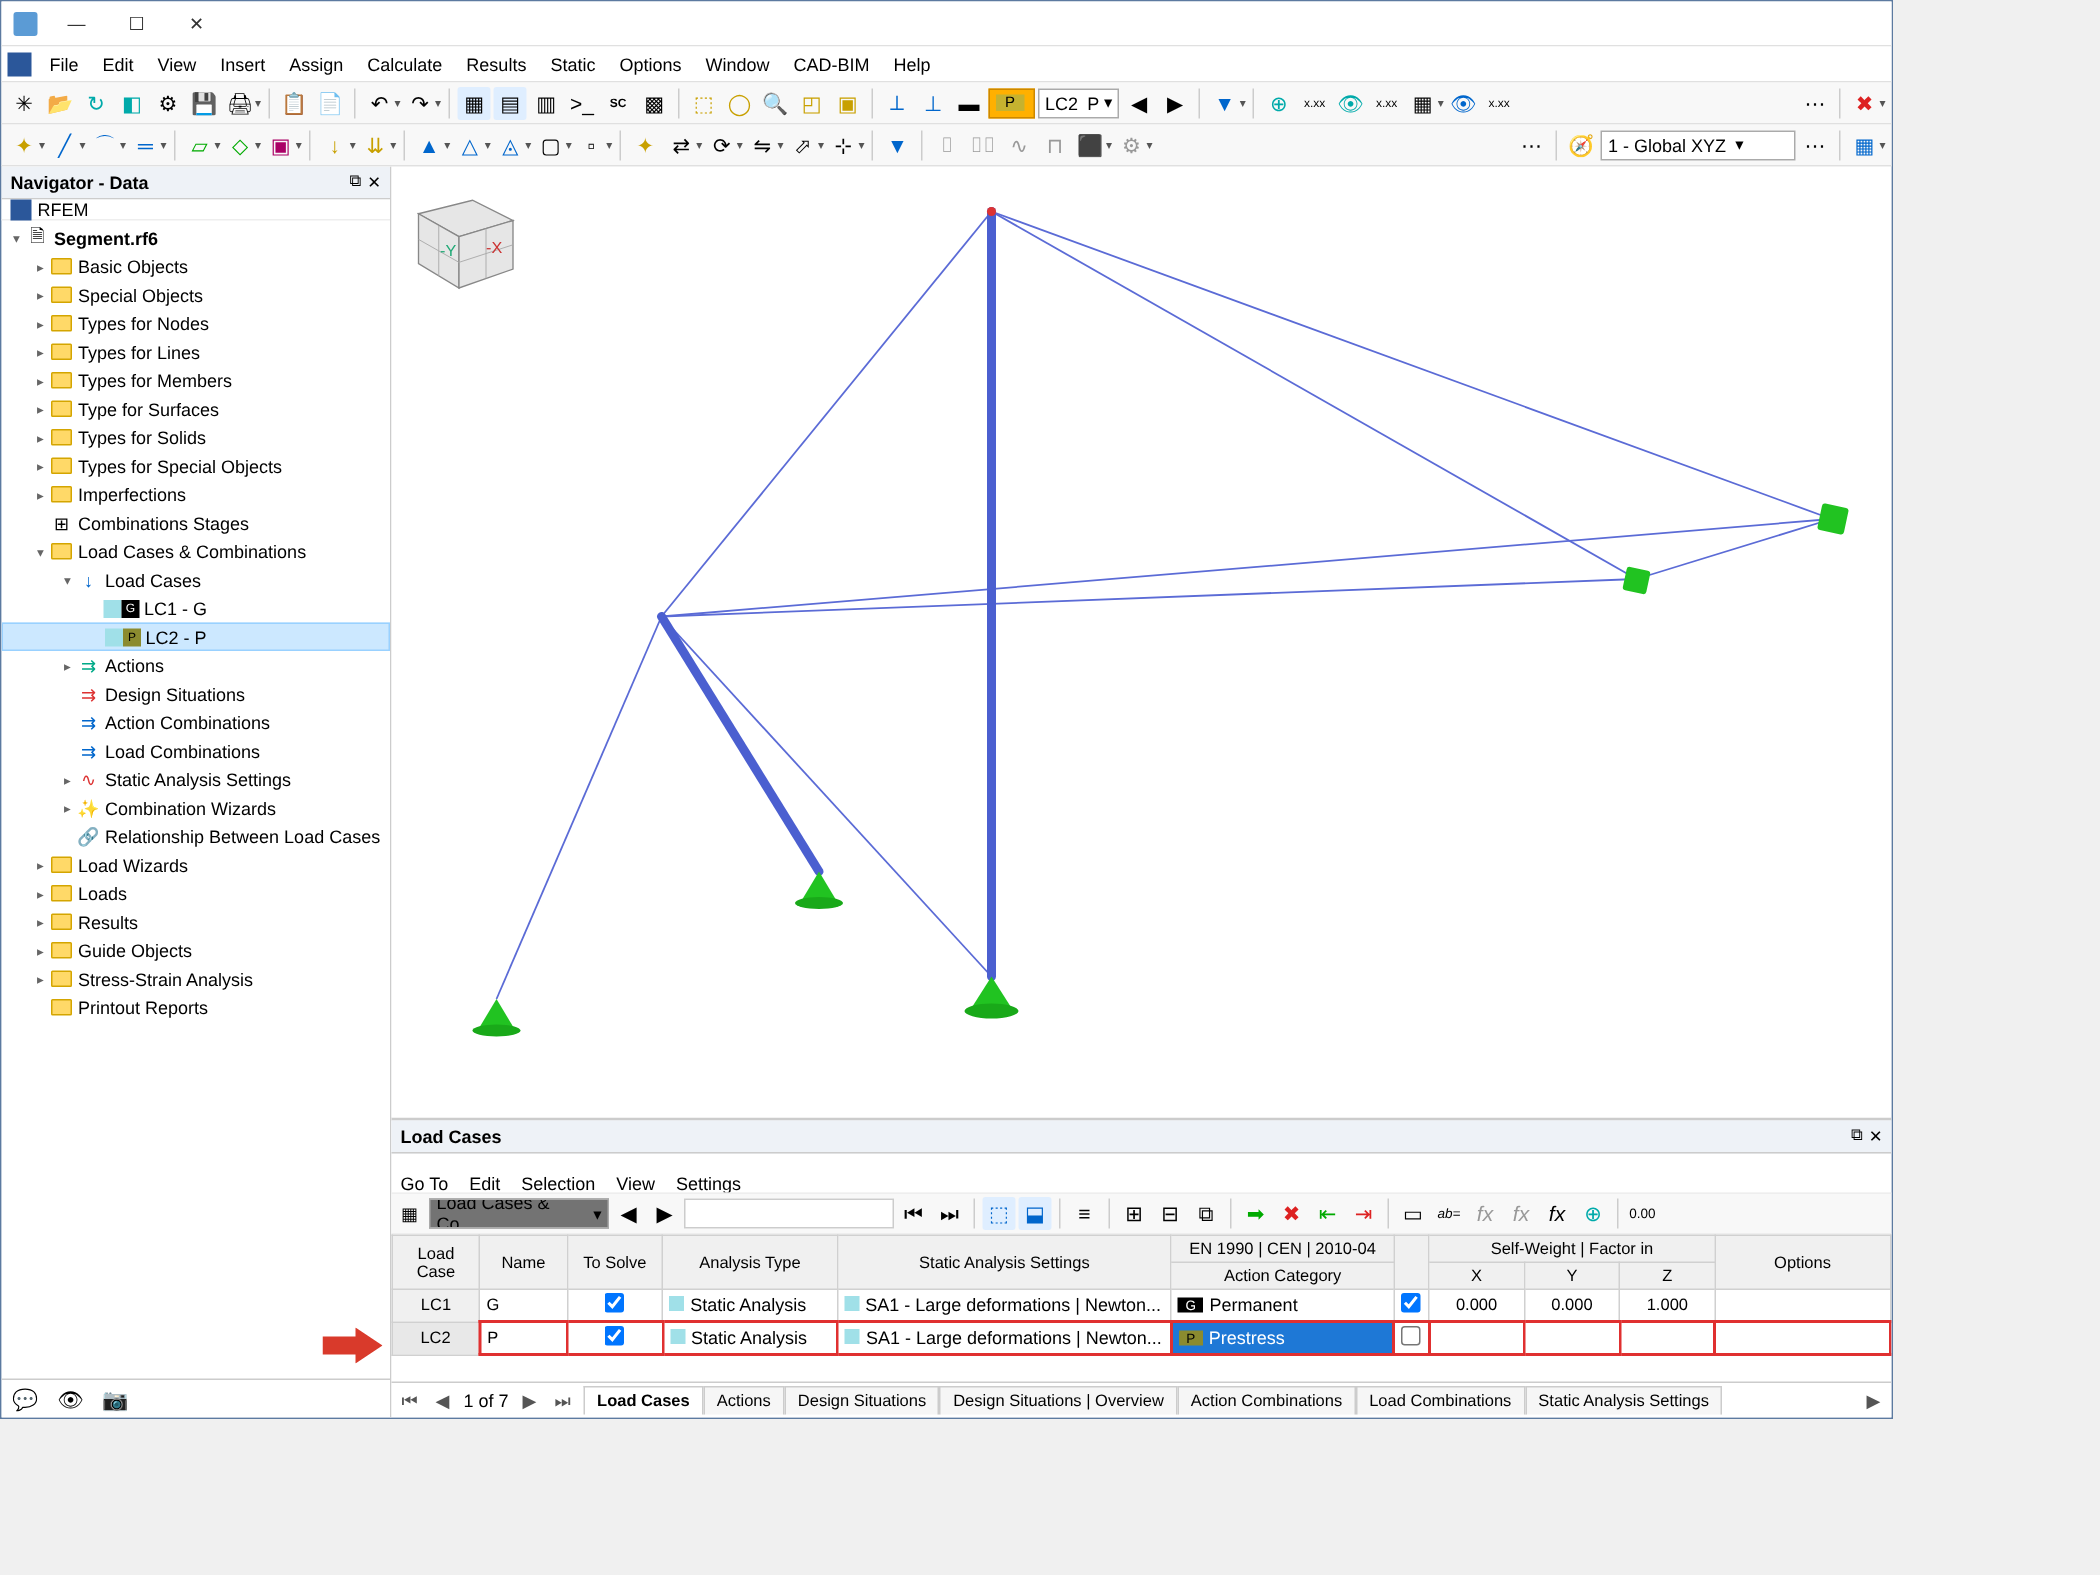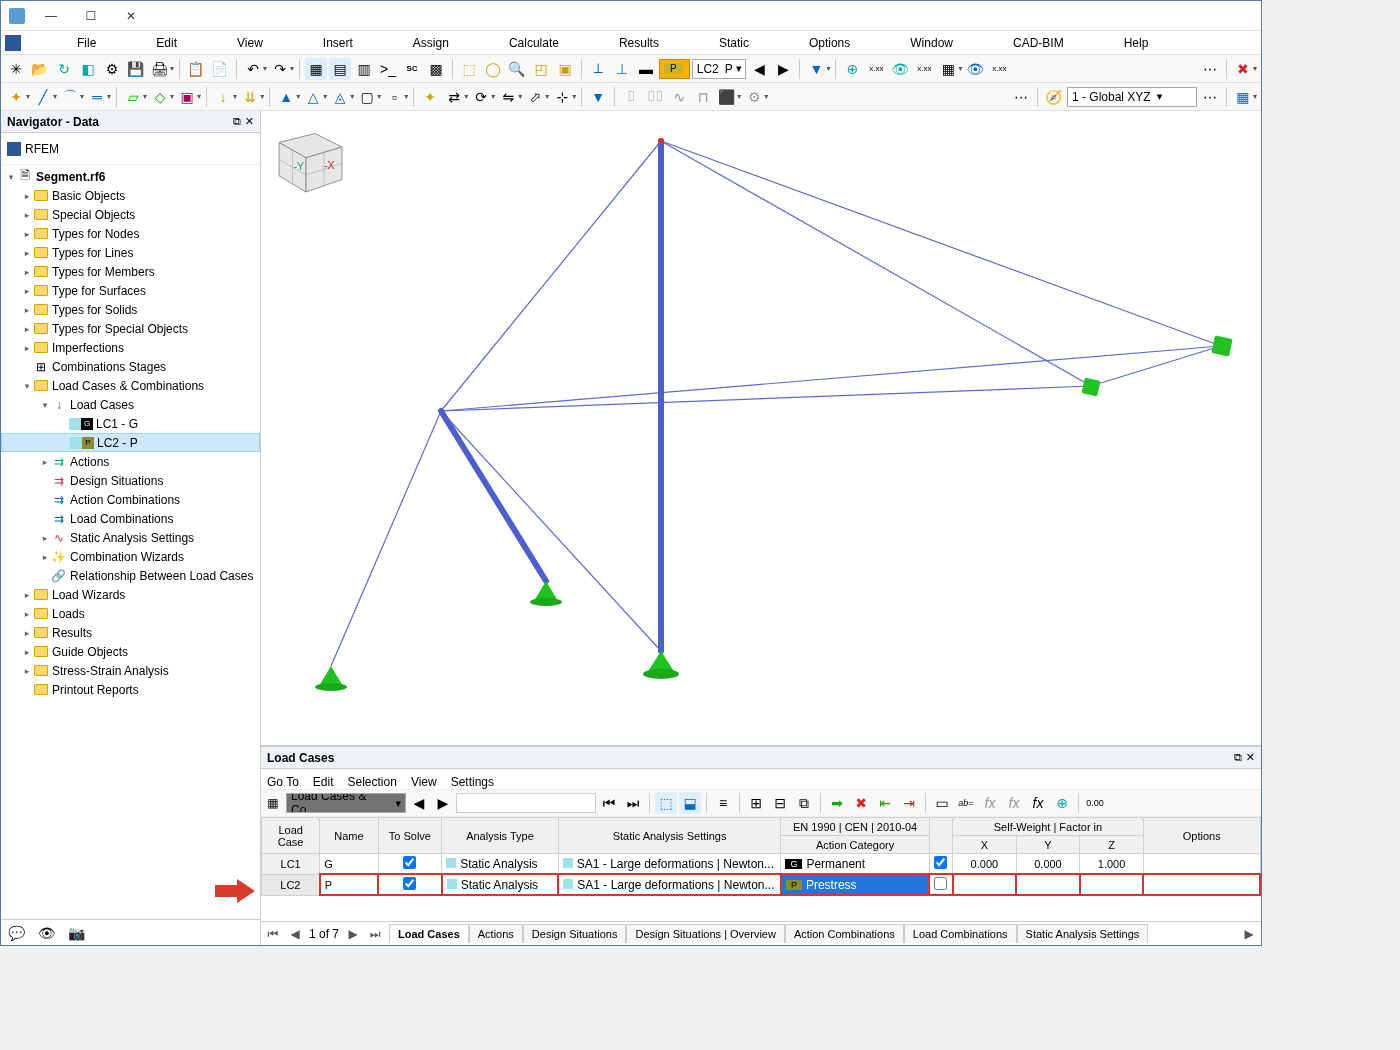--- a/index.html
+++ b/index.html
@@ -6,42 +6,42 @@
 html, body { width: 1262px; height: 946px; overflow: hidden; background: #f0f0f0; }
 .window { width: 1262px; height: 946px; display: flex; flex-direction: column; border: 1px solid #5c7aa0; background: #fff; }
 
 
 .titlebar { height: 30px; background: #fff; display: flex; align-items: center; padding: 0 8px; border-bottom: 1px solid #e0e0e0; }
 .titlebar .appicon { width: 16px; height: 16px; background: #5b9bd5; border-radius: 2px; margin-right: 6px; }
 .titlebar .title { flex: 1; color: #333; }
 .titlebar .wbtn { width: 40px; height: 28px; display: flex; align-items: center; justify-content: center; color: #333; cursor: pointer; }
 
 
-.menubar { height: 24px; display: flex; align-items: center; padding: 0 4px; background: #fff; border-bottom: 1px solid #e0e0e0; gap: 44px; }
+.menubar { height: 24px; display: flex; align-items: center; padding: 0 4px; background: #fff; border-bottom: 1px solid #e0e0e0; }
 .menubar .m-icon { width: 16px; height: 16px; background: #2b579a; margin-right: 4px; }
 .menubar .m-item { padding: 3px 8px; cursor: pointer; }
 
 
 .tbrow { height: 28px; display: flex; align-items: center; padding: 0 4px; background: #f8f8f8; border-bottom: 1px solid #e0e0e0; gap: 2px; }
 .tbtn { width: 22px; height: 22px; display: flex; align-items: center; justify-content: center; cursor: pointer; border-radius: 2px; font-size: 14px; }
 .tsep { width: 1px; height: 20px; background: #ccc; margin: 0 3px; }
 .tdd { font-size: 8px; color: #555; margin-left: -3px; cursor: pointer; }
 .tbox { height: 20px; background: #fff; border: 1px solid #aaa; display: inline-flex; align-items: center; padding: 0 4px; font-size: 11px; }
 .lc-badge-p { background: #c6b22f; color: #000; padding: 0 6px; font-size: 10px; margin-right: 2px; }
 
 
 .body { flex: 1; display: flex; overflow: hidden; }
 
 
 .nav { width: 260px; display: flex; flex-direction: column; background: #fff; border-right: 1px solid #ccc; }
 .nav-hdr { height: 22px; display: flex; align-items: center; padding: 0 6px; background: #eef2f7; border-bottom: 1px solid #ccc; justify-content: space-between; }
 .nav-hdr-title { font-weight: 600; }
 .nav-ctrls { display: flex; gap: 4px; }
 .nav-ctrls span { cursor: pointer; font-size: 11px; }
-.nav-root { height: 32px; display: flex; align-items: center; padding: 0 6px; background: #fff; border-bottom: 1px solid #eee; }
+.nav-root { height: 14px; display: flex; align-items: center; padding: 0 6px; background: #fff; border-bottom: 1px solid #eee; }
 .nav-root .ricon { width: 14px; height: 14px; background: #2b579a; margin-right: 4px; }
 .tree { flex: 1; overflow: auto; padding: 2px 0; }
 .tnode { display: flex; align-items: center; height: 19px; padding-right: 4px; cursor: pointer; white-space: nowrap; }
 .tnode.sel { background: #cce8ff; border: 1px solid #99d1ff; height: 19px; }
 .tcaret { width: 12px; text-align: center; font-size: 9px; color: #666; }
 .ticon { width: 16px; height: 14px; margin-right: 3px; display: inline-flex; align-items: center; justify-content: center; }
 .folder { width: 14px; height: 11px; background: #ffd968; border: 1px solid #d4a500; border-radius: 1px; }
 .lc-swatch { display: inline-flex; align-items: center; gap: 0; margin-right: 3px; }
 .lc-swatch .sq { width: 12px; height: 12px; }
 .sq-cyan { background: #a0e0e8; }
@@ -52,21 +52,21 @@
 
 
 .right { flex: 1; display: flex; flex-direction: column; position: relative; }
 .viewport { flex: 1; background: #fff; position: relative; overflow: hidden; }
 .viewport svg { position: absolute; inset: 0; }
 .navcube { position: absolute; top: 10px; right: 14px; width: 90px; height: 90px; }
 
 
 .lcpanel { height: 200px; display: flex; flex-direction: column; border-top: 2px solid #ccc; background: #fff; }
 .lcpanel .lc-hdr { height: 22px; display: flex; align-items: center; justify-content: space-between; padding: 0 6px; background: #eef2f7; border-bottom: 1px solid #ccc; }
-.lcpanel .lc-menu { height: 20px; display: flex; align-items: flex-end; padding: 0 6px; gap: 14px; }
+.lcpanel .lc-menu { height: 20px; display: flex; align-items: flex-start; padding: 13px 6px; gap: 14px; }
 .lcpanel .lc-menu span { cursor: pointer; }
 .lcpanel .lc-tb { height: 28px; display: flex; align-items: center; padding: 0 4px; gap: 2px; background: #f8f8f8; border-top: 1px solid #eee; border-bottom: 1px solid #eee; }
 .lcpanel .lc-tb .combo { height: 20px; border: 1px solid #aaa; background: #737373; padding: 0 4px; display: inline-flex; align-items: center; font-size: 11px; width: 120px; overflow: hidden; }
 .lcpanel .grid { flex: 1; overflow: auto; position: relative; }
 table.lc { border-collapse: collapse; width: 100%; table-layout: fixed; }
 table.lc th, table.lc td { border: 1px solid #d0d0d0; padding: 2px 4px; font-size: 11px; text-align: center; background: #fff; height: 18px; overflow: hidden; white-space: nowrap; }
 table.lc th { background: #f0f0f0; font-weight: normal; }
 table.lc th.grp { background: #f0f0f0; }
 table.lc td.l { text-align: left; }
 .ac-cell { display: flex; align-items: center; gap: 4px; text-align: left; }

